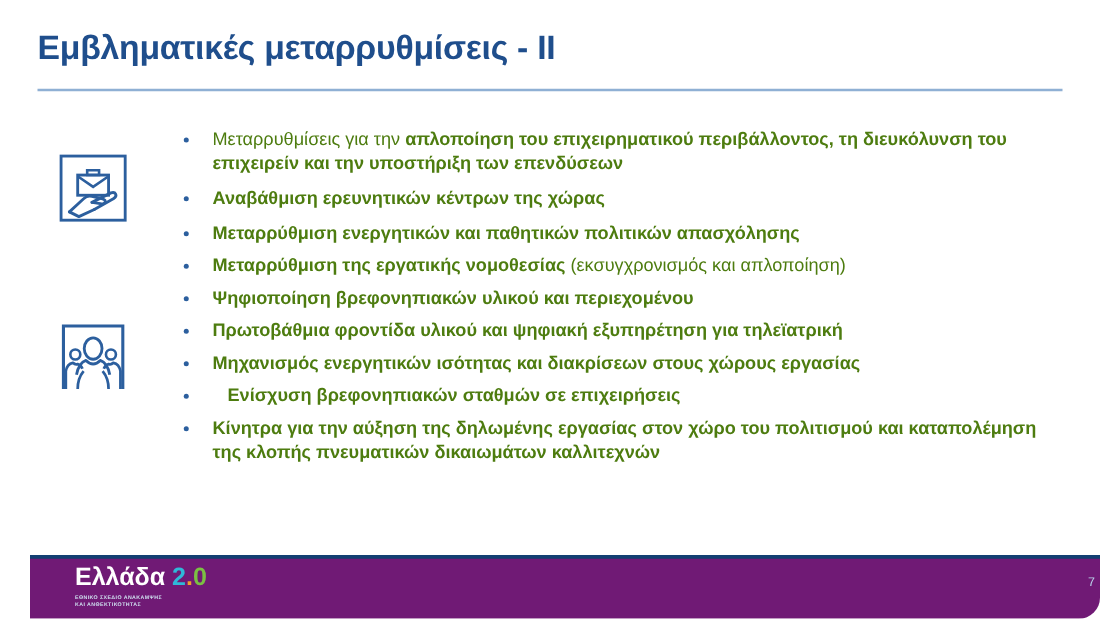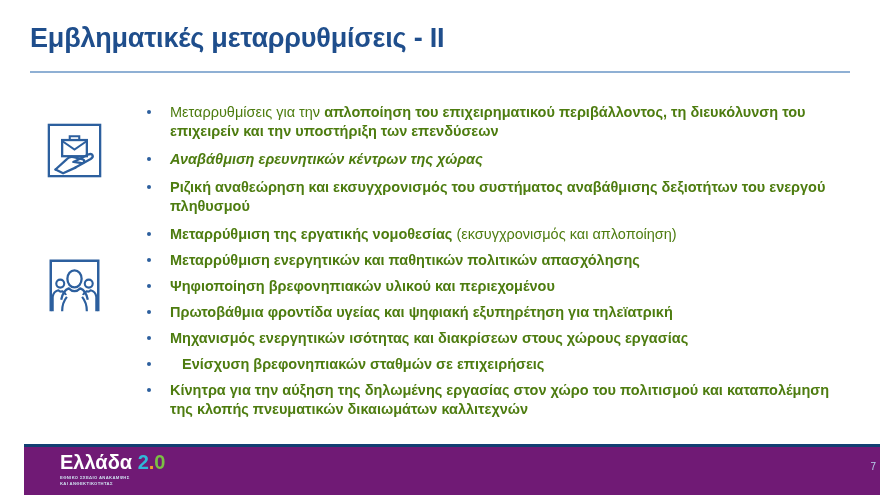--- a/index.html
+++ b/index.html
@@ -10,20 +10,21 @@
   }
   body {
     font-family: "Liberation Sans", "DejaVu Sans", sans-serif;
   }
   #slide {
     position: relative;
     width: 880px;
     height: 495px;
     background: #ffffff;
     overflow: hidden;
+    border-radius: 17px;
   }
 
   
   #title-area {
     position: absolute;
     left: 30px;
     top: 24px;
     width: 820px;
   }
   #slide-title {
@@ -179,41 +180,37 @@
     </svg>
   </div>
 
   <div id="bullet-list">
     <div class="bullet-row">
       <span class="dot"></span>
       <span class="btext"><span class="reg" style="font-weight: normal;">Μεταρρυθμίσεις για την </span><span class="" style="font-weight: bold;">απλοποίηση του επιχειρηματικού περιβάλλοντος, τη διευκόλυνση του επιχειρείν και την υποστήριξη των επενδύσεων</span></span>
     </div>
     <div class="bullet-row">
       <span class="dot"></span>
-      <span class="btext"><span class="" style="font-weight: bold; font-style: italic;">Αναβάθμιση ερευνητικών κέντρων της χώρας</span></span>
-    </div>
-    <div class="bullet-row">
-      <span class="dot"></span>
-      <span class="btext"><span class="" style="font-weight: bold;">Ριζική αναθεώρηση και εκσυγχρονισμός του συστήματος αναβάθμισης δεξιοτήτων του ενεργού πληθυσμού</span><span class="" style="font-weight: bold; background: rgb(255, 255, 0);"> </span></span>
+      <span class="btext"><span class="" style="font-weight: bold;">Αναβάθμιση ερευνητικών κέντρων της χώρας</span></span>
+    </div>
+    <div class="bullet-row tight">
+      <span class="dot"></span>
+      <span class="btext"><span class="" style="font-weight: bold;">Μεταρρύθμιση ενεργητικών και παθητικών πολιτικών απασχόλησης</span></span>
     </div>
     <div class="bullet-row tight">
       <span class="dot"></span>
       <span class="btext"><span class="" style="font-weight: bold;">Μεταρρύθμιση της εργατικής νομοθεσίας </span><span class="reg" style="font-weight: normal;">(εκσυγχρονισμός και απλοποίηση)</span></span>
     </div>
     <div class="bullet-row tight">
       <span class="dot"></span>
-      <span class="btext"><span class="" style="font-weight: bold;">Μεταρρύθμιση ενεργητικών και παθητικών πολιτικών απασχόλησης</span></span>
-    </div>
-    <div class="bullet-row tight">
-      <span class="dot"></span>
       <span class="btext"><span class="" style="font-weight: bold;">Ψηφιοποίηση βρεφονηπιακών υλικού και περιεχομένου</span></span>
     </div>
     <div class="bullet-row tight">
       <span class="dot"></span>
-      <span class="btext"><span class="" style="font-weight: bold;">Πρωτοβάθμια φροντίδα υγείας και ψηφιακή εξυπηρέτηση για τηλεϊατρική</span></span>
+      <span class="btext"><span class="" style="font-weight: bold;">Πρωτοβάθμια φροντίδα υλικού και ψηφιακή εξυπηρέτηση για τηλεϊατρική</span></span>
     </div>
     <div class="bullet-row tight">
       <span class="dot"></span>
       <span class="btext"><span class="" style="font-weight: bold;">Μηχανισμός ενεργητικών ισότητας και διακρίσεων στους χώρους εργασίας</span></span>
     </div>
     <div class="bullet-row tight">
       <span class="dot"></span>
       <span class="btext"><span class="" style="font-weight: bold; margin-left: 12px;">Ενίσχυση βρεφονηπιακών σταθμών σε επιχειρήσεις</span></span>
     </div>
     <div class="bullet-row tight">

